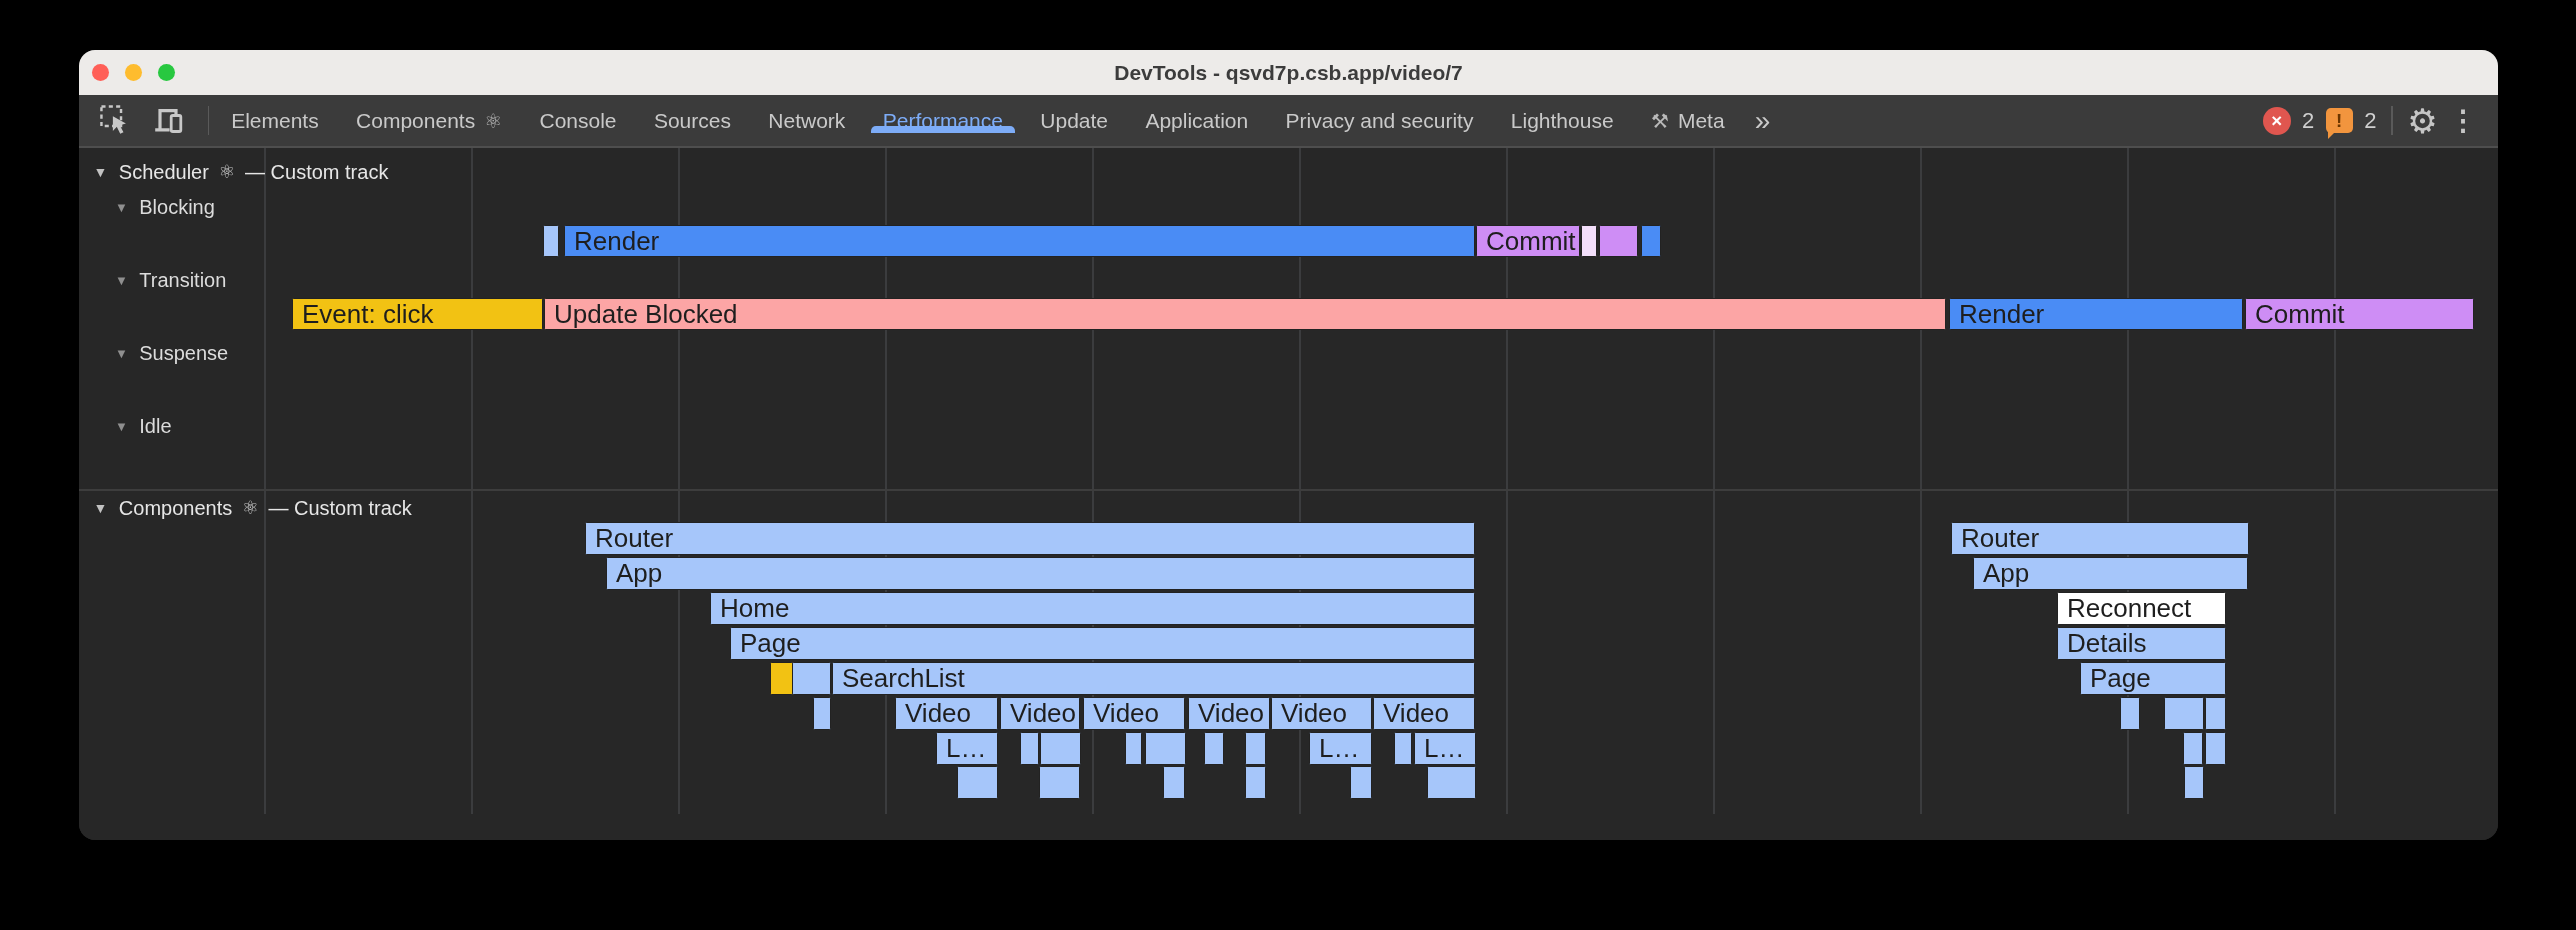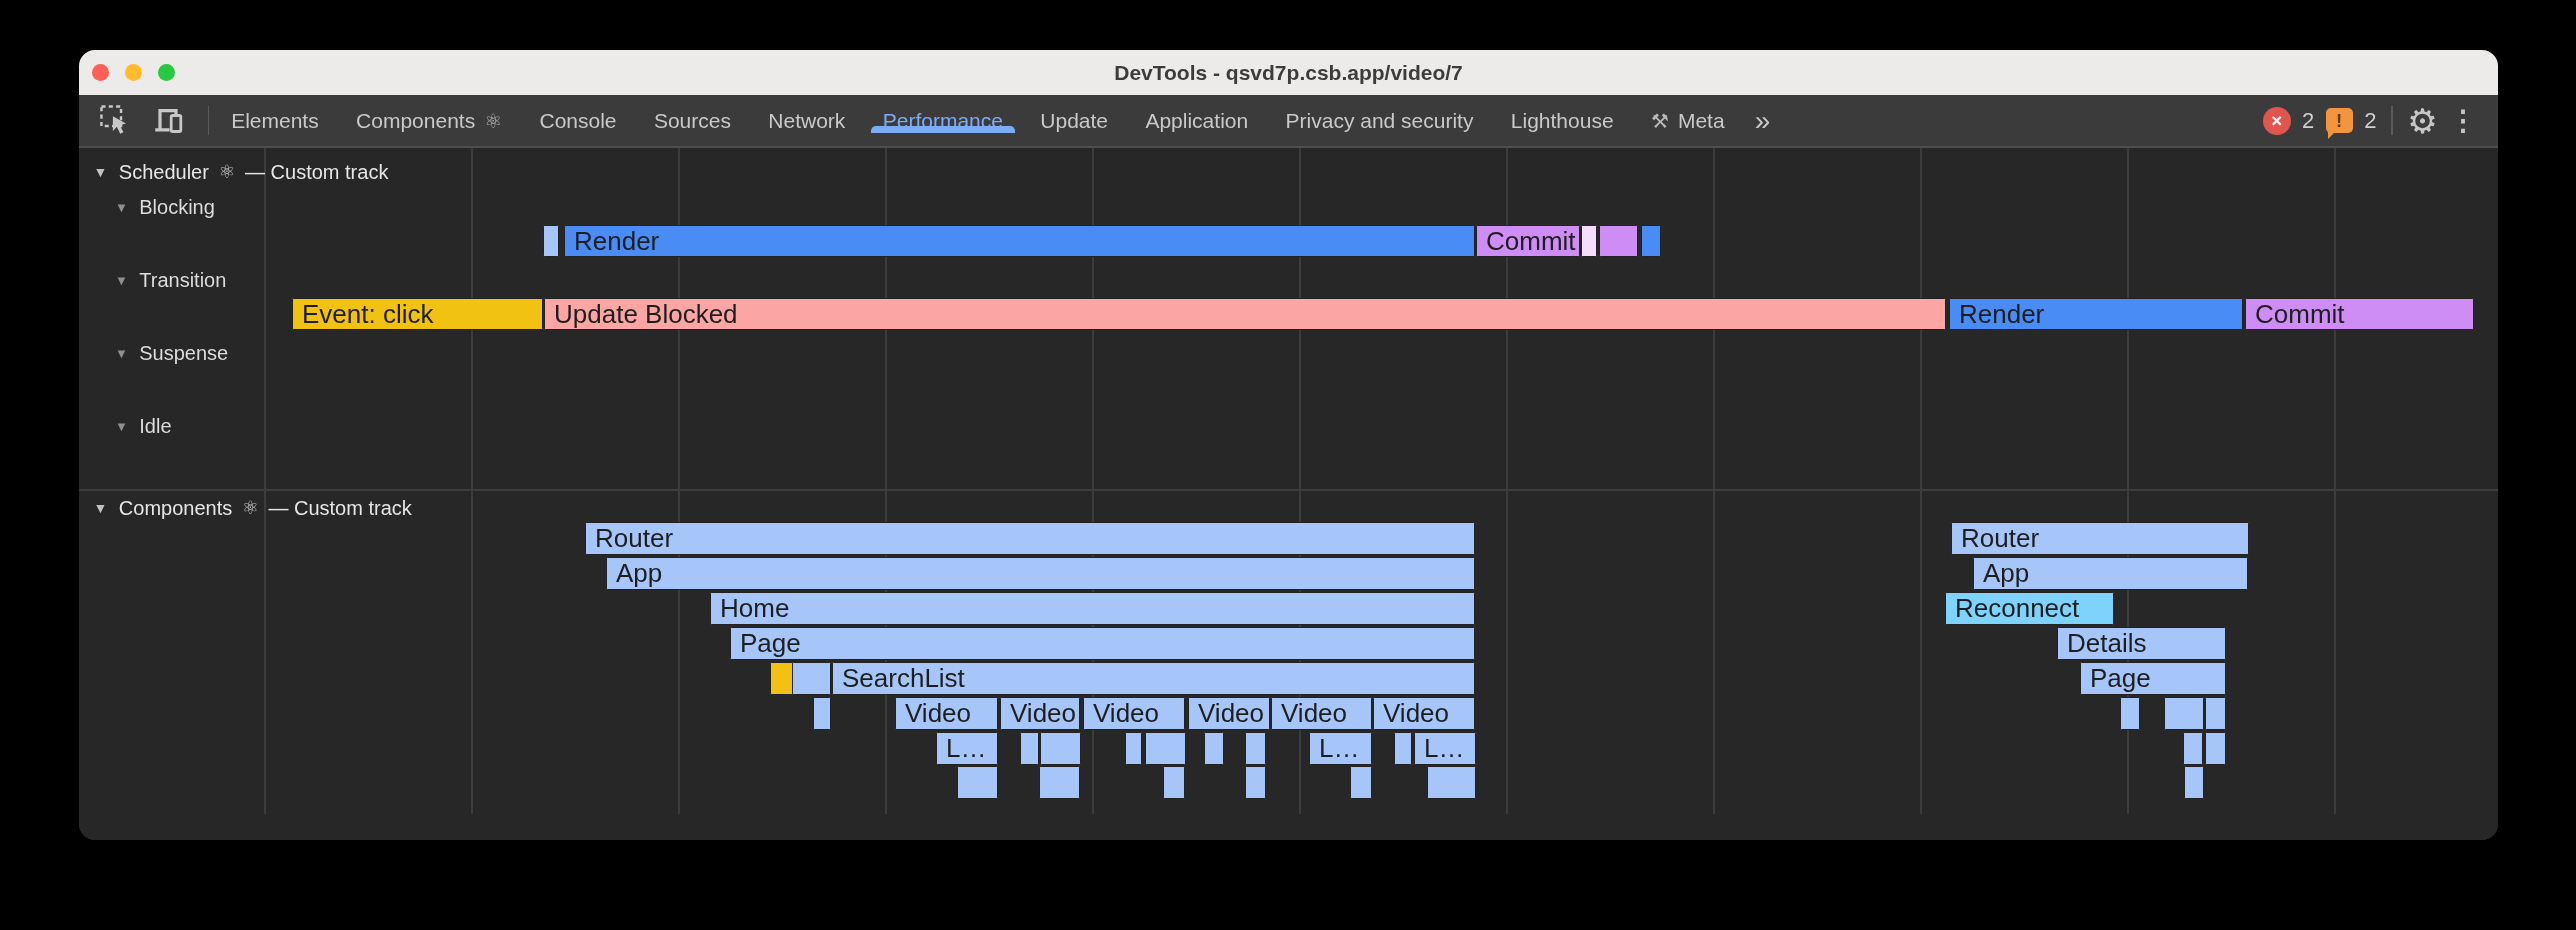--- a/index.html
+++ b/index.html
@@ -221,21 +221,21 @@
       <div class="bar" style="left: 1315px; top: 584px; width: 18px; height: 33px; background: rgb(166, 198, 250);"></div>
       <div class="bar" style="left: 1335px; top: 584px; width: 62px; height: 33px; background: rgb(166, 198, 250);">L…</div>
       <div class="bar" style="left: 878px; top: 618px; width: 41px; height: 33px; background: rgb(166, 198, 250);"></div>
       <div class="bar" style="left: 960px; top: 618px; width: 41px; height: 33px; background: rgb(166, 198, 250);"></div>
       <div class="bar" style="left: 1084px; top: 618px; width: 22px; height: 33px; background: rgb(166, 198, 250);"></div>
       <div class="bar" style="left: 1166px; top: 618px; width: 21px; height: 33px; background: rgb(166, 198, 250);"></div>
       <div class="bar" style="left: 1271px; top: 618px; width: 22px; height: 33px; background: rgb(166, 198, 250);"></div>
       <div class="bar" style="left: 1348px; top: 618px; width: 49px; height: 33px; background: rgb(166, 198, 250);"></div>
       <div class="bar" style="left: 1872px; top: 374px; width: 298px; height: 33px; background: rgb(166, 198, 250);">Router</div>
       <div class="bar" style="left: 1894px; top: 409px; width: 275px; height: 33px; background: rgb(166, 198, 250);">App</div>
-      <div class="bar" style="left: 1866px; top: 444px; width: 169px; height: 33px; background: #7dd3fc;">Reconnect</div>
+      <div class="bar" style="left: 1978px; top: 444px; width: 169px; height: 33px; background: #ffffff;">Reconnect</div>
       <div class="bar" style="left: 1978px; top: 479px; width: 169px; height: 33px; background: rgb(166, 198, 250);">Details</div>
       <div class="bar" style="left: 2001px; top: 514px; width: 146px; height: 33px; background: rgb(166, 198, 250);">Page</div>
       <div class="bar" style="left: 2041px; top: 549px; width: 19.5px; height: 33px; background: rgb(166, 198, 250);"></div>
       <div class="bar" style="left: 2085px; top: 549px; width: 40px; height: 33px; background: rgb(166, 198, 250);"></div>
       <div class="bar" style="left: 2126px; top: 549px; width: 21px; height: 33px; background: rgb(166, 198, 250);"></div>
       <div class="bar" style="left: 2104px; top: 584px; width: 20px; height: 33px; background: rgb(166, 198, 250);"></div>
       <div class="bar" style="left: 2126px; top: 584px; width: 21px; height: 33px; background: rgb(166, 198, 250);"></div>
       <div class="bar" style="left: 2105px; top: 618px; width: 19.5px; height: 33px; background: rgb(166, 198, 250);"></div>
     </div>
 </div>

